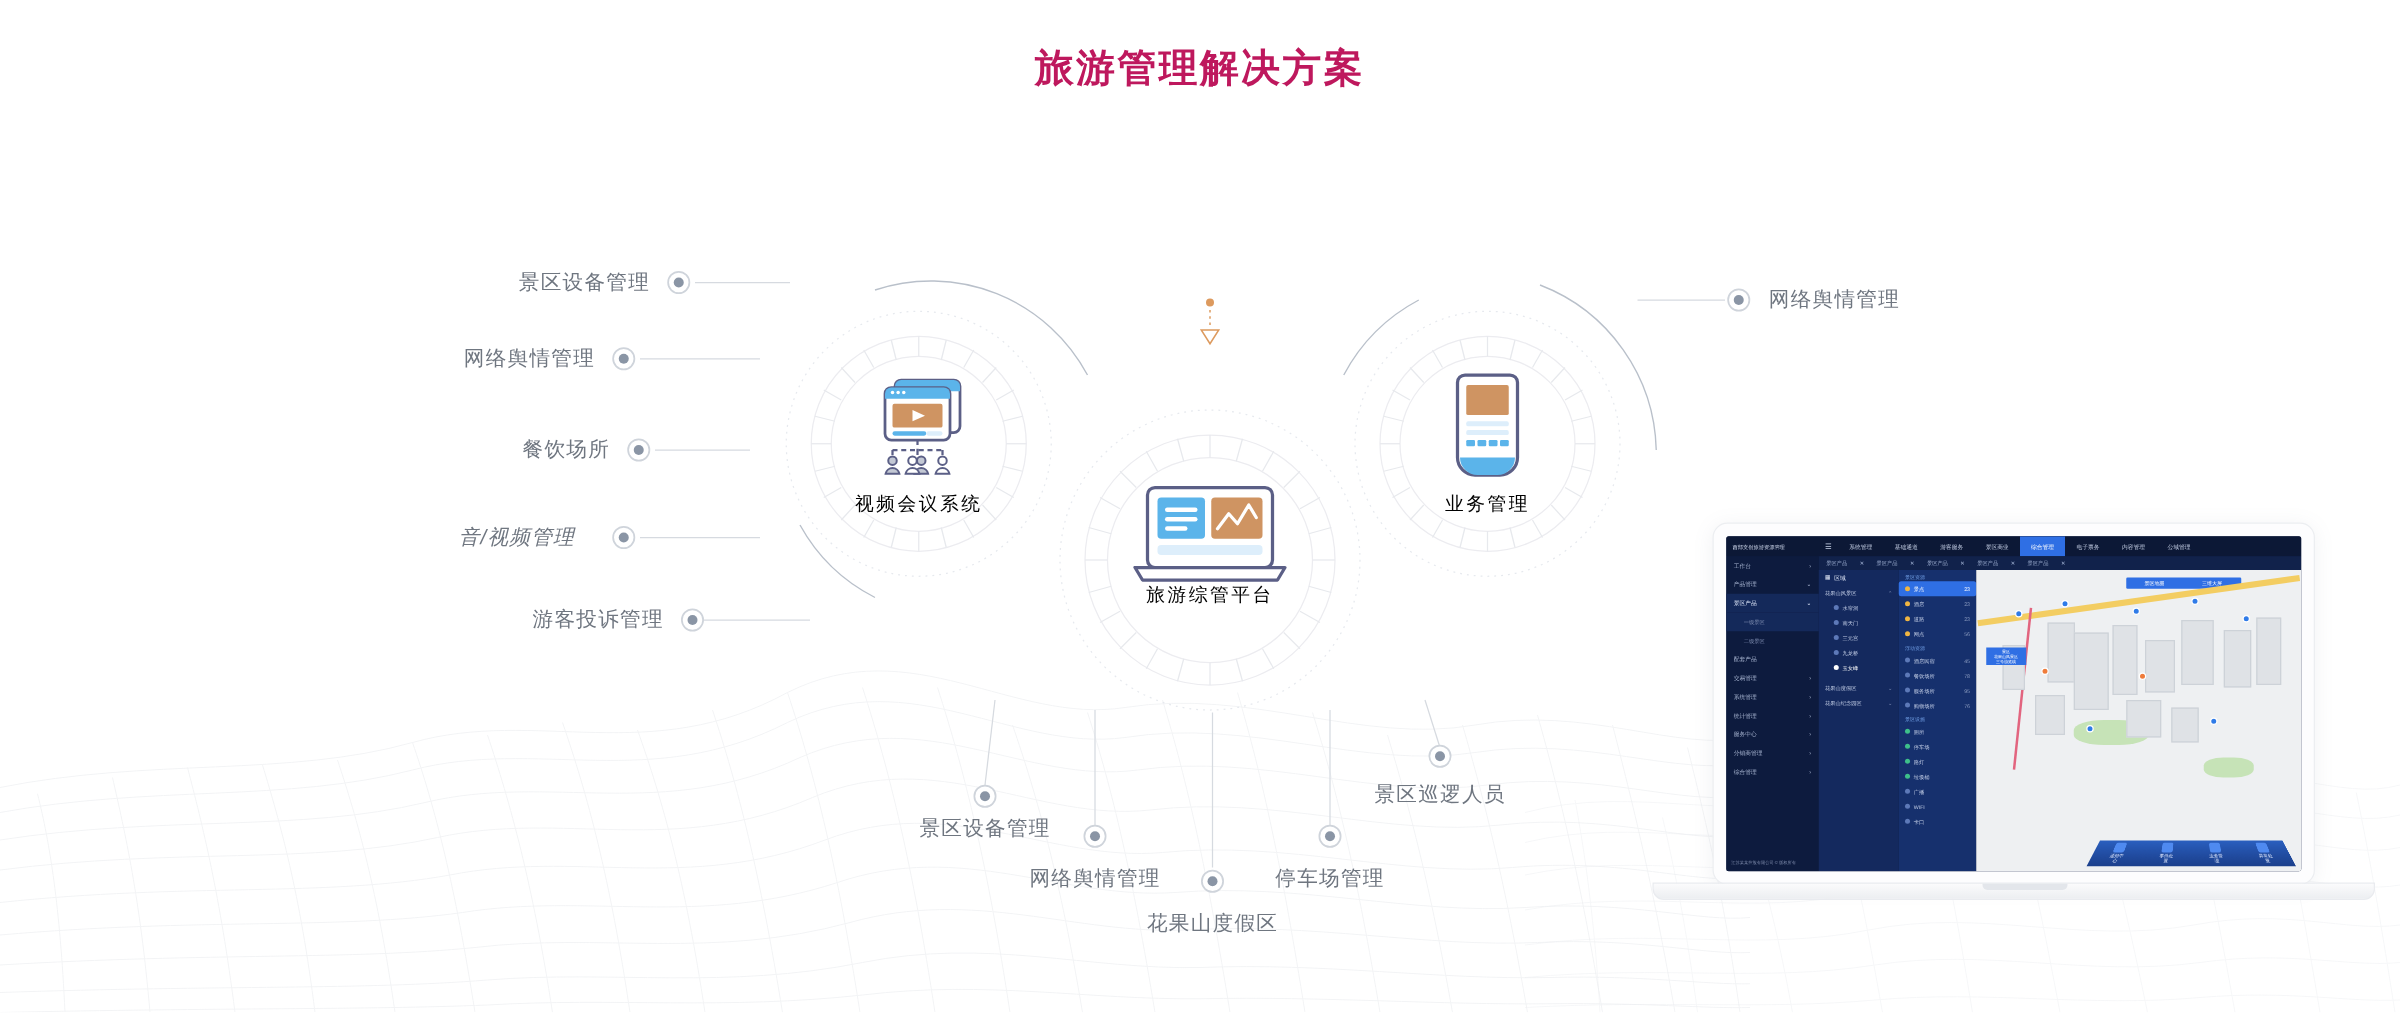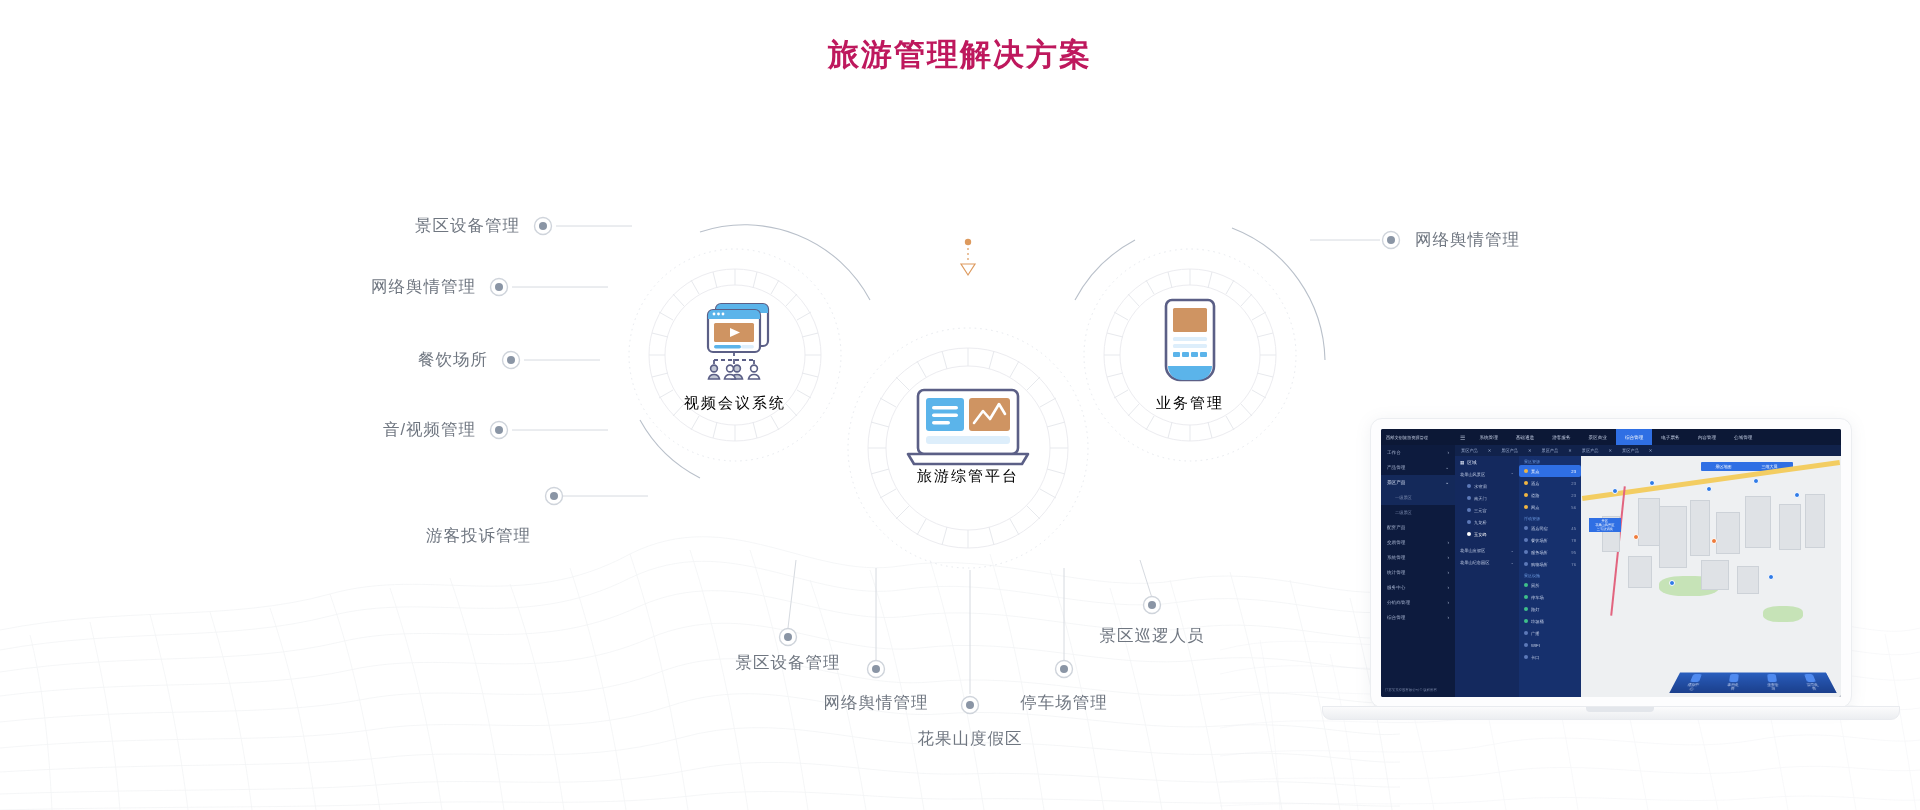--- a/index.html
+++ b/index.html
@@ -392,22 +392,22 @@
   </svg>
 
 
   <div class="nodelabel" style="left:735px;top:394px;">视频会议系统</div>
   <div class="nodelabel" style="left:968px;top:467px;">旅游综管平台</div>
   <div class="nodelabel" style="left:1190px;top:394px;">业务管理</div>
 
   <div class="lab r" style="left:520px;top:226px;">景区设备管理</div>
   <div class="lab r" style="left:476px;top:287px;">网络舆情管理</div>
   <div class="lab r" style="left:488px;top:360px;">餐饮场所</div>
-  <div class="lab r" style="left:476px;top:430px;">音/视频管理</div>
-  <div class="lab r" style="left:531px;top:496px;margin-top:40px;">游客投诉管理</div>
+  <div class="lab r" style="left:460px;top:430px;font-style:italic;">音/视频管理</div>
+  <div class="lab r" style="left:531px;top:496px;">游客投诉管理</div>
 
   <div class="lab l" style="left:1415px;top:240px;">网络舆情管理</div>
 
   <div class="lab c" style="left:788px;top:652px;">景区设备管理</div>
   <div class="lab c" style="left:876px;top:692px;">网络舆情管理</div>
   <div class="lab c" style="left:970px;top:728px;">花果山度假区</div>
   <div class="lab c" style="left:1064px;top:692px;">停车场管理</div>
   <div class="lab c" style="left:1152px;top:625px;">景区巡逻人员</div>
 
   <div class="laptop">

